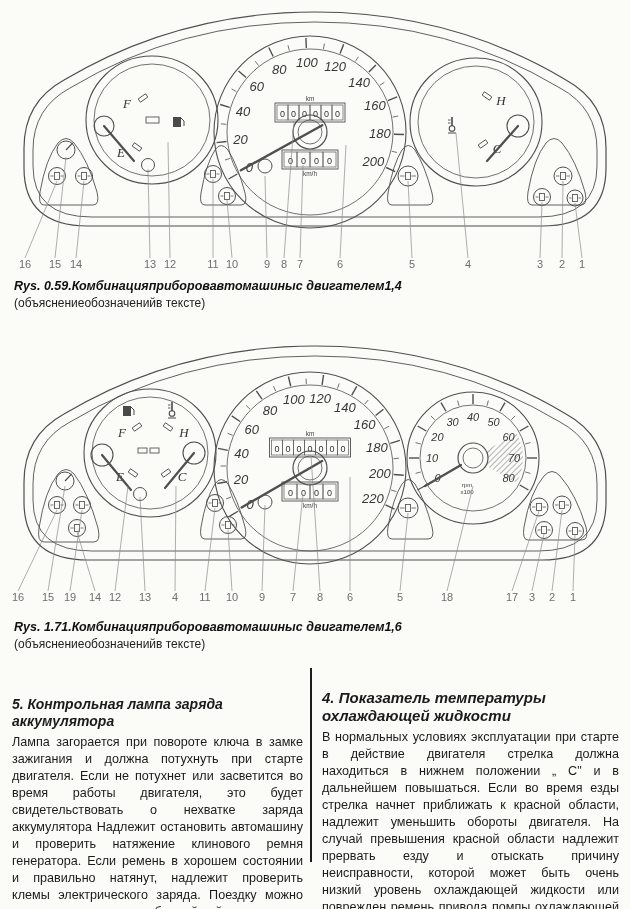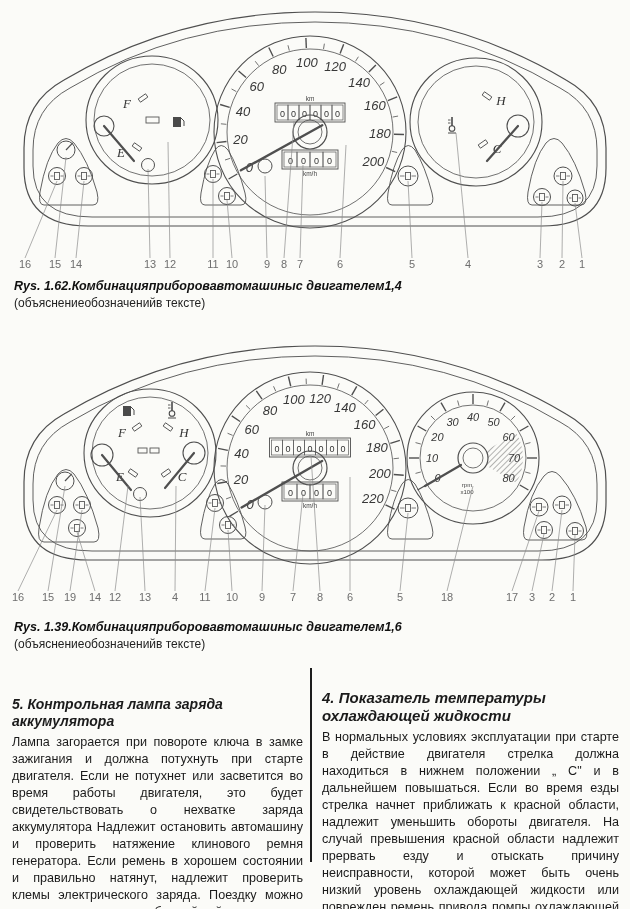--- a/index.html
+++ b/index.html
@@ -200,21 +200,21 @@
         <line x1="540" y1="258" x2="542" y2="202" stroke="#8d8d8d" stroke-width="0.7"></line>
         <text x="540" y="268" text-anchor="middle" class="callout-num">3</text>
         <line x1="562" y1="258" x2="563" y2="181" stroke="#8d8d8d" stroke-width="0.7"></line>
         <text x="562" y="268" text-anchor="middle" class="callout-num">2</text>
         <line x1="582" y1="258" x2="575" y2="203" stroke="#8d8d8d" stroke-width="0.7"></line>
         <text x="582" y="268" text-anchor="middle" class="callout-num">1</text>
       </g>
     </svg>
 
   <p class="caption" id="caption1">
-    <span class="cap-main">Rys. 1.62.Комбинацияприборовавтомашиныс двигателем1,4</span>
+    <span class="cap-main">Rys. 0.59.Комбинацияприборовавтомашиныс двигателем1,4</span>
     <span class="cap-note">(объяснениеобозначенийв тексте)</span>
   </p>
 
   <svg id="fig2-svg" class="cluster" viewBox="0 0 630 282">
     <defs>
       <pattern id="hatch2" width="4" height="4" patternUnits="userSpaceOnUse" patternTransform="rotate(45)">
         <line x1="0" y1="0" x2="0" y2="4" stroke="#6a6a6a" stroke-width="1"></line>
       </pattern>
     </defs>
   <path d="M88 226 L542 226 Q606 226 606 168 L606 148 Q606 102 566 80 Q452 12 315 12 Q178 12 64 80 Q24 102 24 148 L24 168 Q24 226 88 226 Z" fill="none" stroke="#4f4f4f" stroke-width="1.2"></path>
@@ -442,21 +442,21 @@
         <line x1="532" y1="257" x2="544" y2="200" stroke="#8d8d8d" stroke-width="0.7"></line>
         <text x="532" y="267" text-anchor="middle" class="callout-num">3</text>
         <line x1="552" y1="257" x2="562" y2="176" stroke="#8d8d8d" stroke-width="0.7"></line>
         <text x="552" y="267" text-anchor="middle" class="callout-num">2</text>
         <line x1="573" y1="257" x2="575" y2="201" stroke="#8d8d8d" stroke-width="0.7"></line>
         <text x="573" y="267" text-anchor="middle" class="callout-num">1</text>
       </g>
     </svg>
 
   <p class="caption" id="caption2">
-    <span class="cap-main">Rys. 1.39.Комбинацияприборовавтомашиныс двигателем1,6</span>
+    <span class="cap-main">Rys. 1.71.Комбинацияприборовавтомашиныс двигателем1,6</span>
     <span class="cap-note">(объяснениеобозначенийв тексте)</span>
   </p>
 
   <section class="col" id="col3">
     <h2 class="sec-head">5. Контрольная лампа заряда аккумулятора</h2>
     <p class="sec-body">Лампа загорается при повороте ключа в замке зажигания и должна потухнуть при старте двигателя. Если не потухнет или засветится во время работы двигателя, это будет свидетельствовать о нехватке заряда аккумулятора Надлежит остановить автомашину и проверить натяжение клинового ремня генератора. Если ремень в хорошем состоянии и правильно натянут, надлежит проверить клемы электрического заряда. Поездку можно продолжить к ближайшей станции обслуживания.</p>
   </section>
 
   <div class="divider"></div>
 

